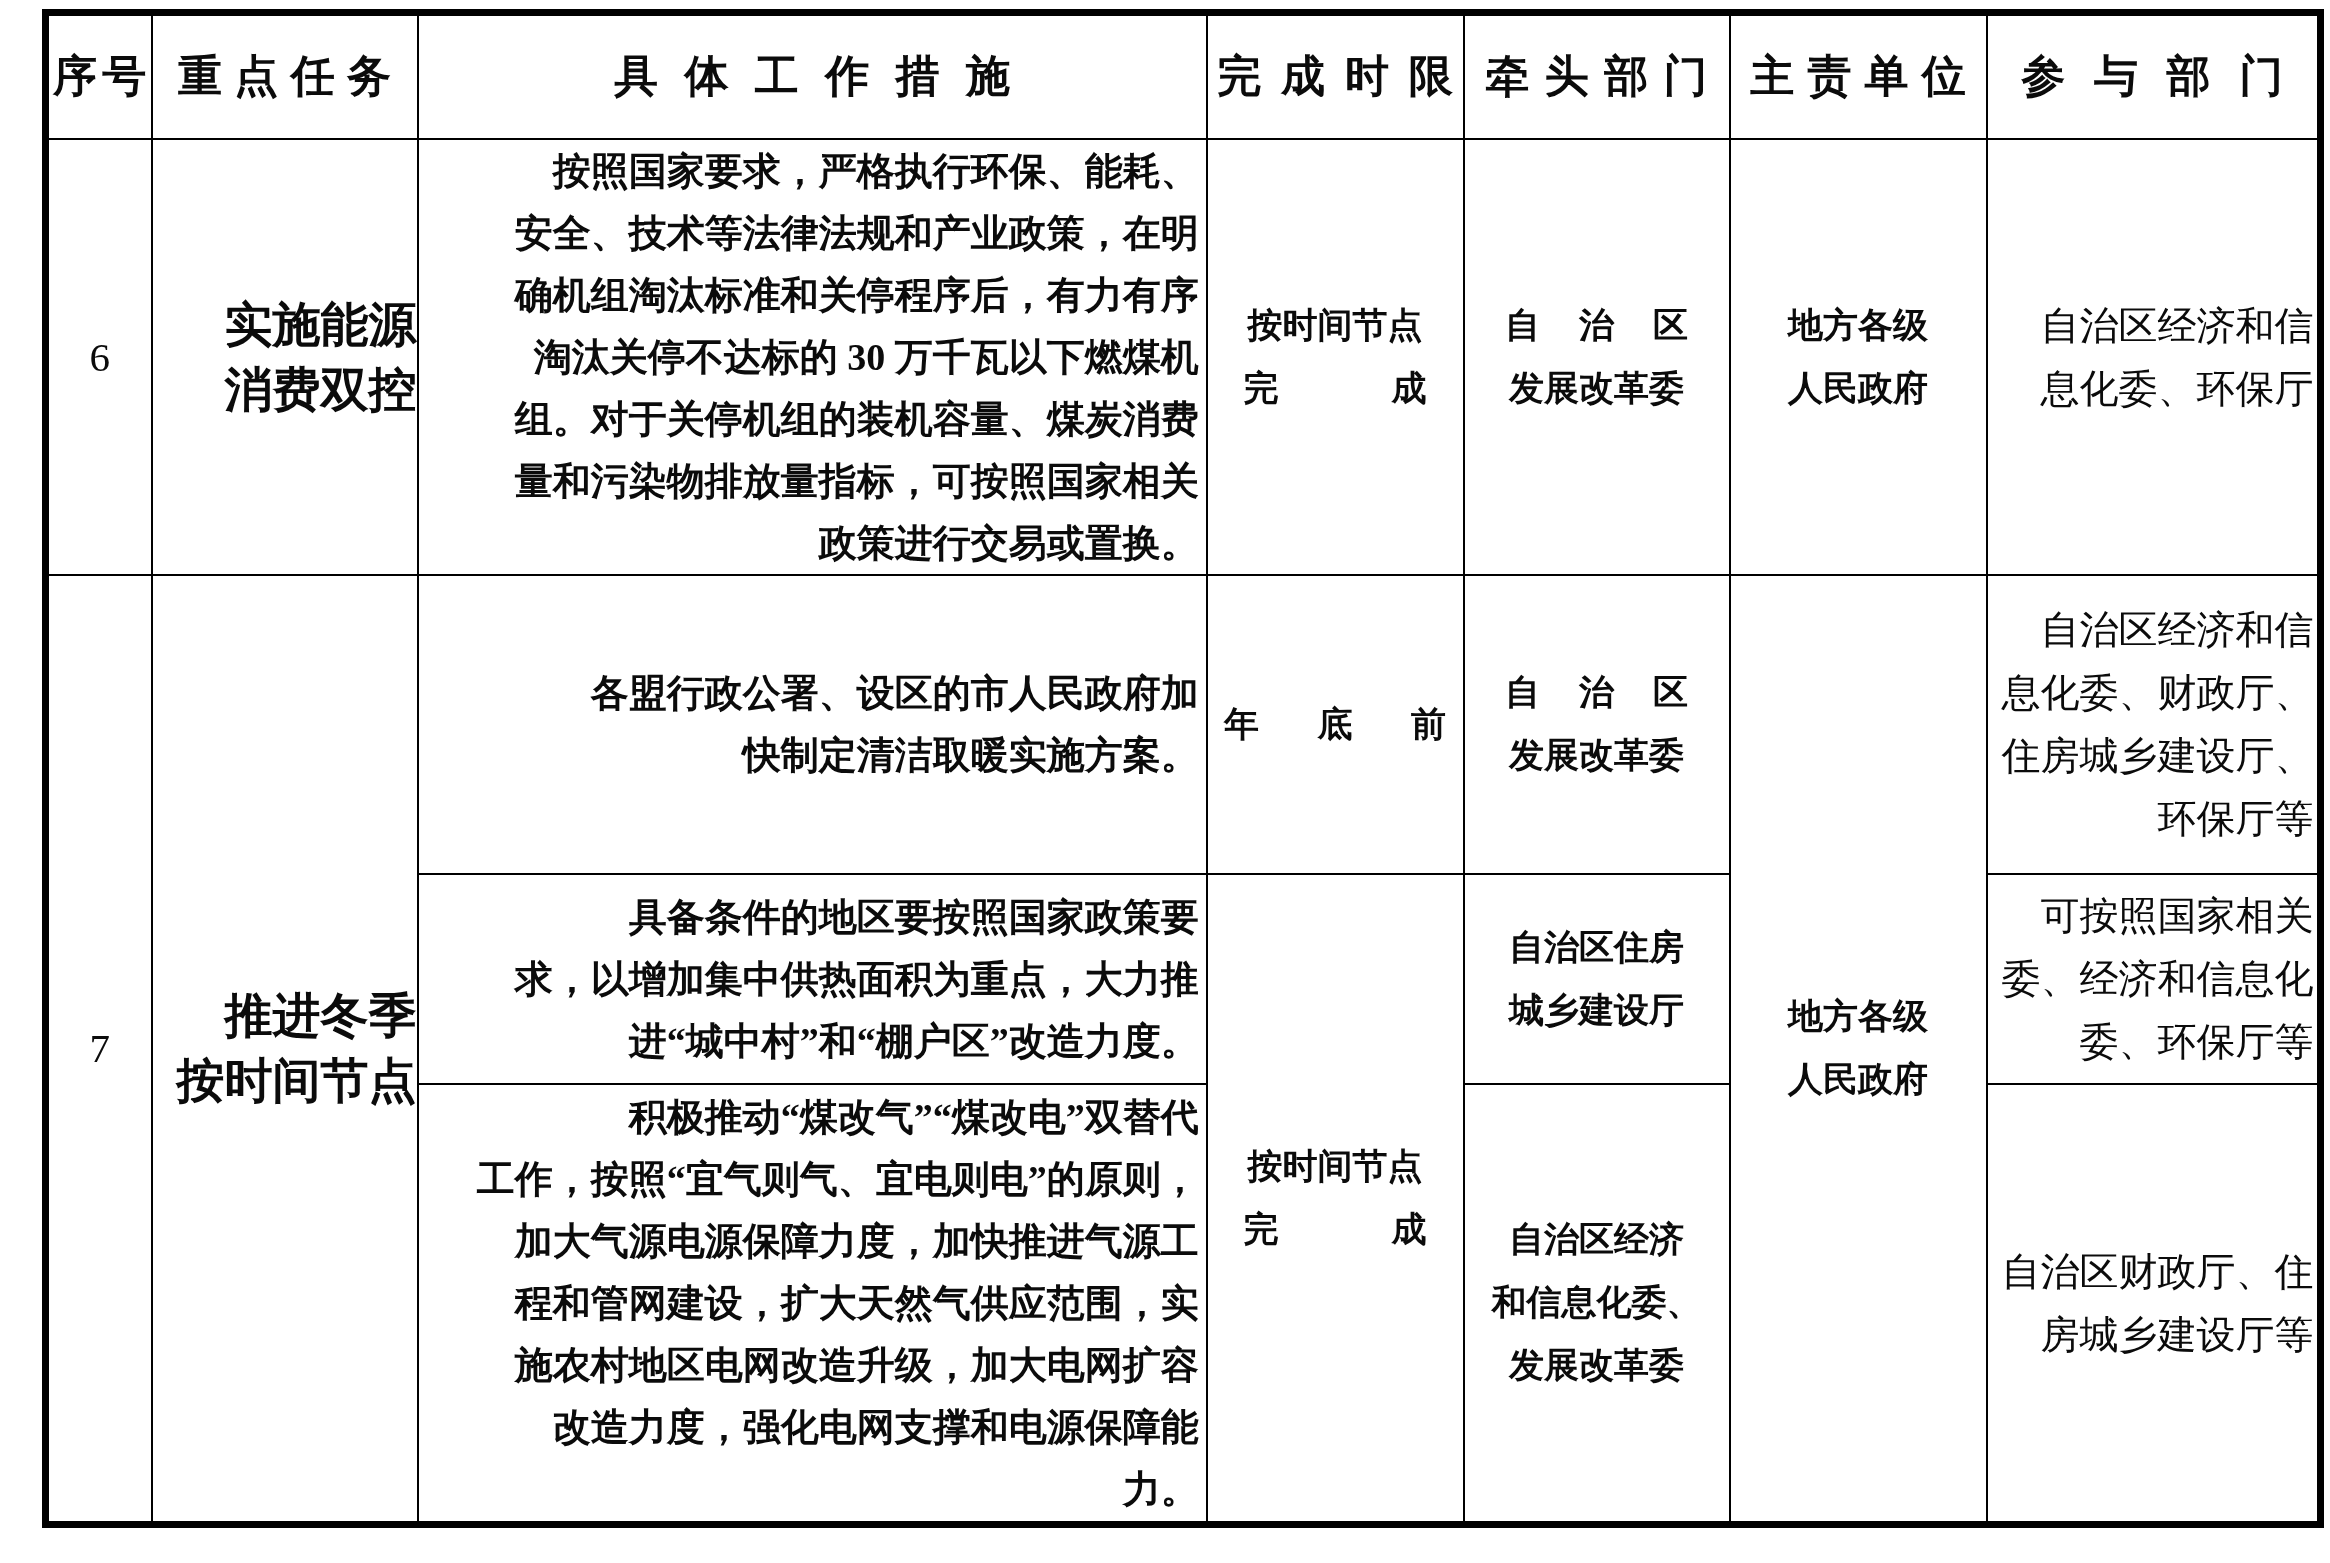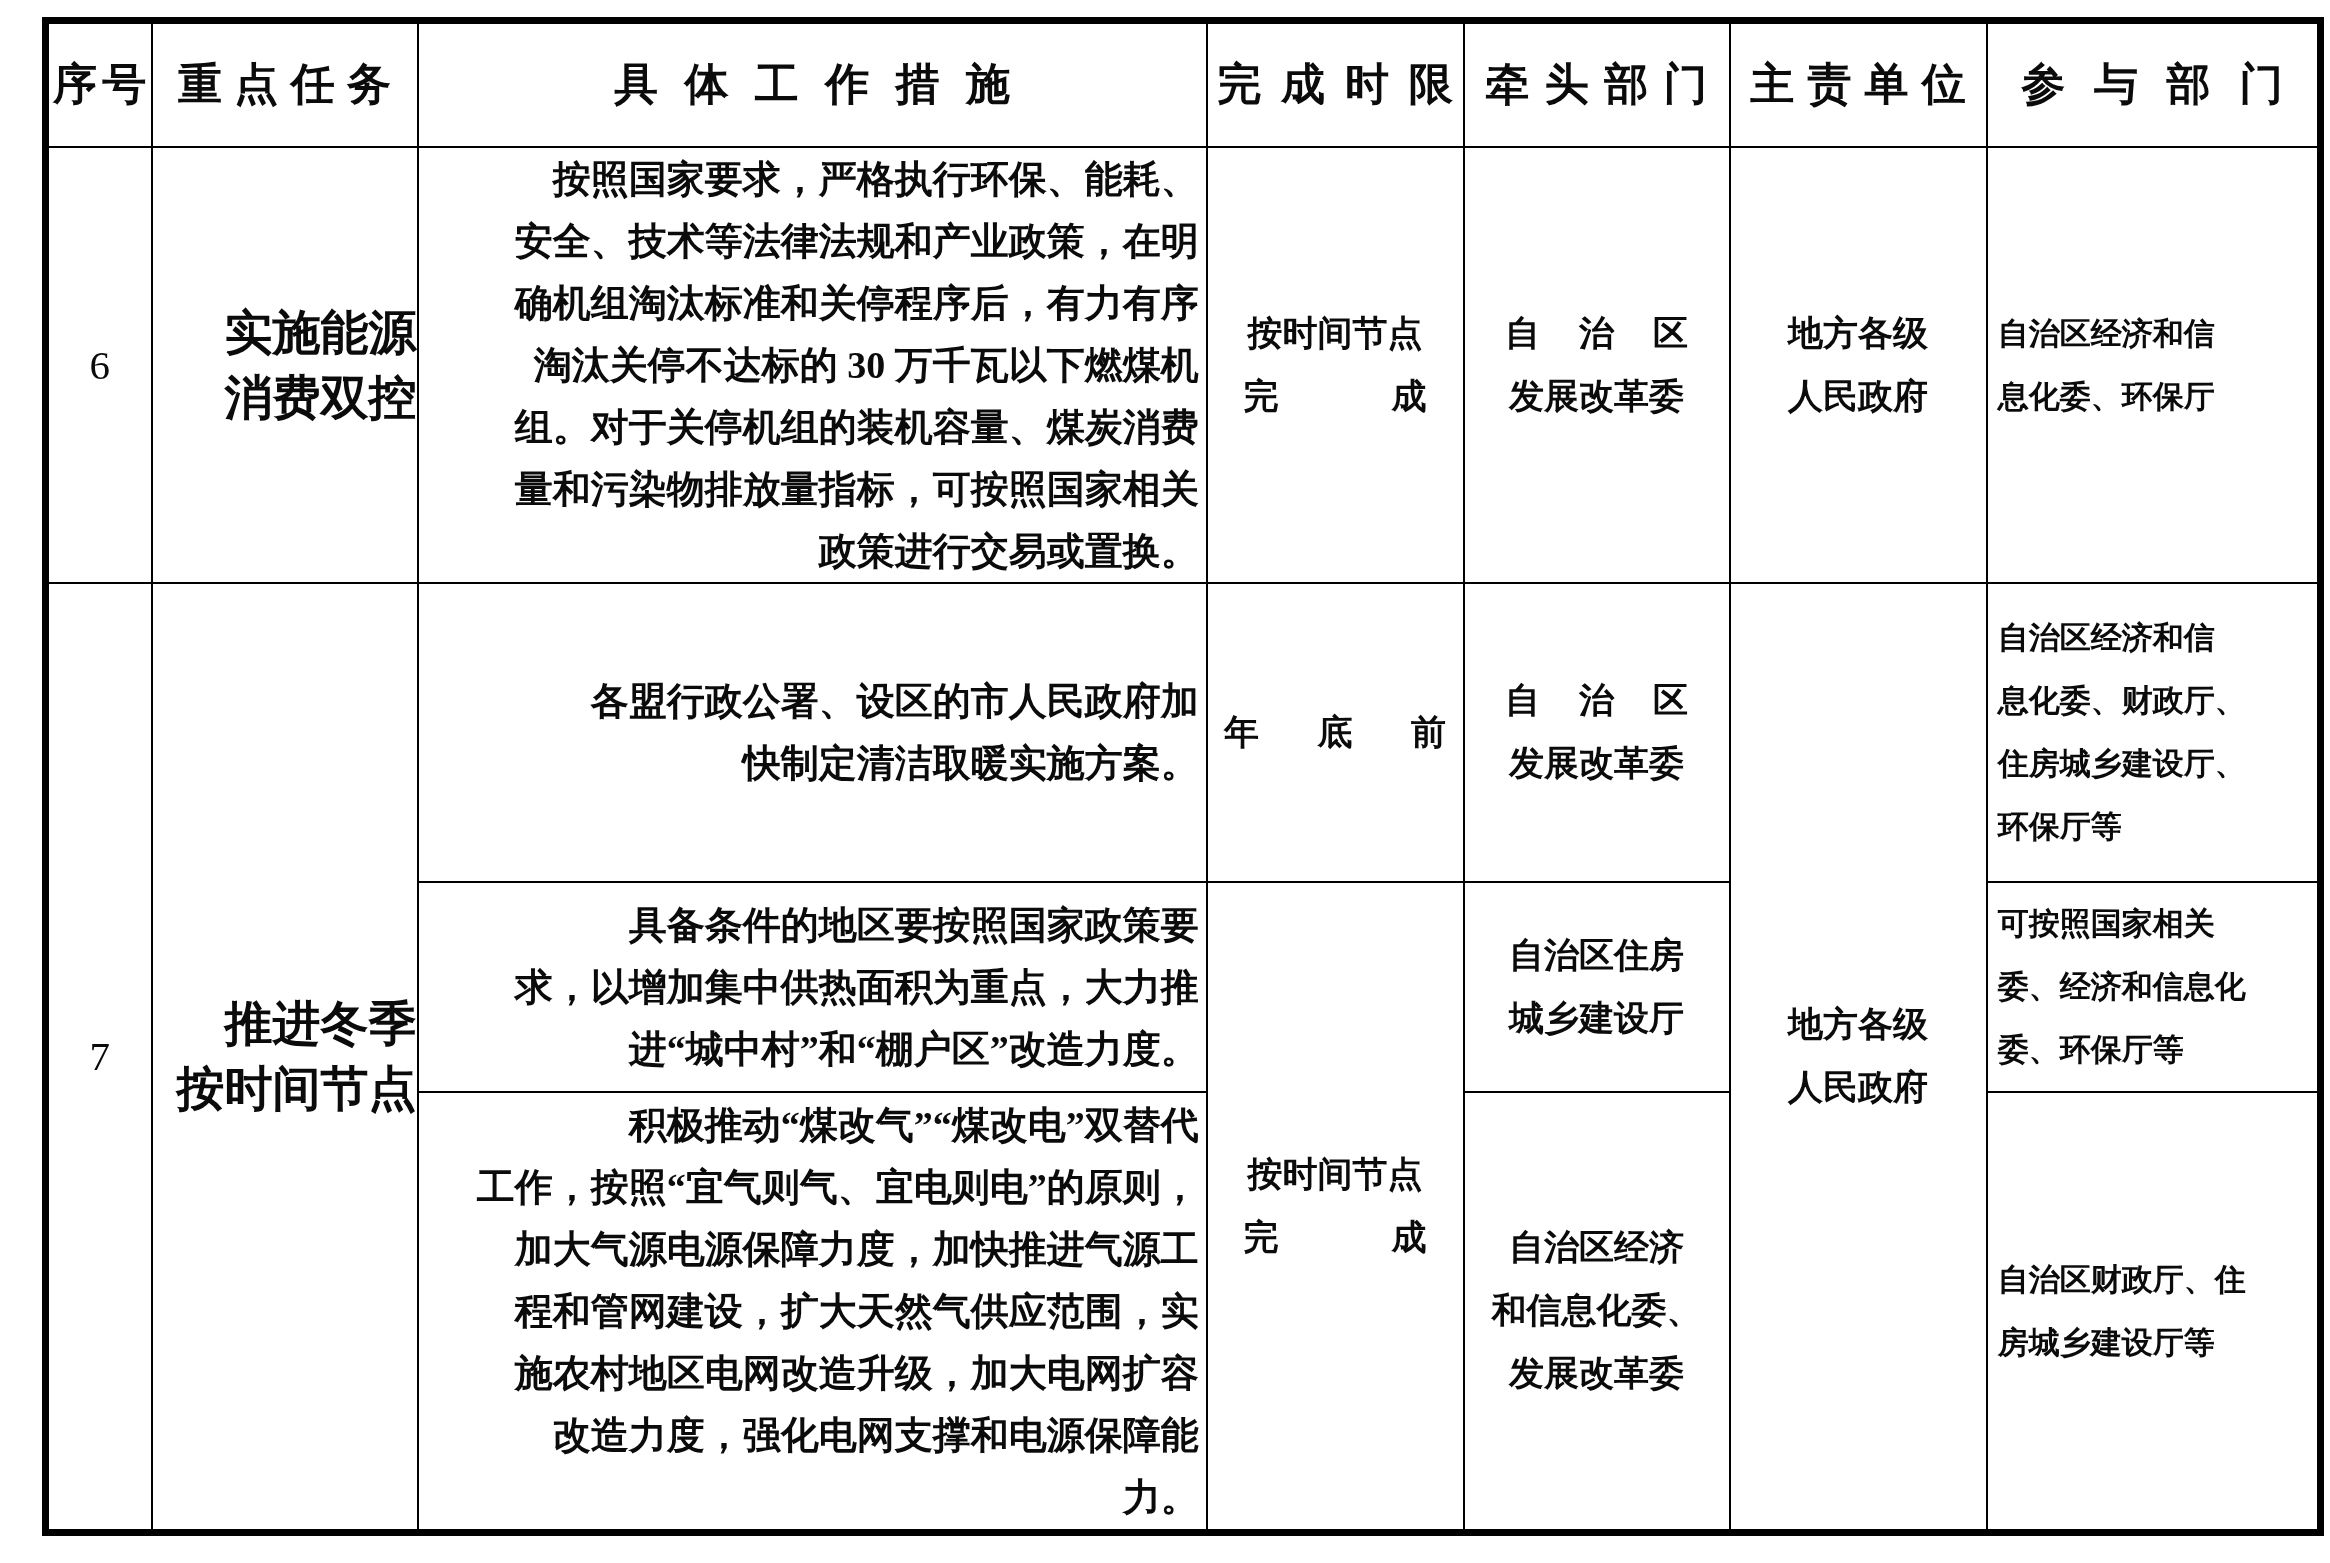--- a/index.html
+++ b/index.html
@@ -5,21 +5,21 @@
   html,body{margin:0;padding:0;background:#e8e8e8;}
   .page{
     position:relative;
     width:2330px;height:1564px;
     background:#ffffff;
     font-family:"Liberation Serif","DejaVu Serif",serif;
     color:#0b0b0b;
     overflow:hidden;
   }
   table.doc{
-    position:absolute;left:42px;top:17px;
+    position:absolute;left:42px;top:9px;
     width:2276px;height:1503px;
     border-collapse:collapse;
     table-layout:fixed;
     background:#ffffff;
   }
   table.doc td, table.doc th{
     border:2.6px solid #000;
     vertical-align:middle;
     padding:0;
     overflow:hidden;
@@ -34,21 +34,21 @@
   .ls6{letter-spacing:.30em;margin-right:-.30em;}
   .ls7{letter-spacing:.65em;margin-right:-.65em;}
   .num{font-size:41px;text-align:center;font-weight:400;}
   .clines div{font-size:35px;line-height:63px;text-align:center;font-weight:600;}
   .measures div{
     font-size:38px;line-height:62px;text-align:right;font-weight:600;
     padding-left:33px;padding-right:6.8px;white-space:nowrap;
   }
   .measures div.first{text-indent:2em;}
   .plines div{
-    font-size:31px;line-height:63px;text-align:left;font-weight:700;
+    font-size:39px;line-height:63px;text-align:right;font-weight:400;
     padding-left:10.3px;padding-right:3.4px;white-space:nowrap;
   }
   .sp{
     width:183px;margin:0 auto;
     text-align:justify;text-align-last:justify;
     font-size:39px;line-height:63px;font-weight:600;
   }
   .taskcell div{font-size:48px;line-height:65px;text-align:right;font-weight:700;}
 </style>
 </head>

